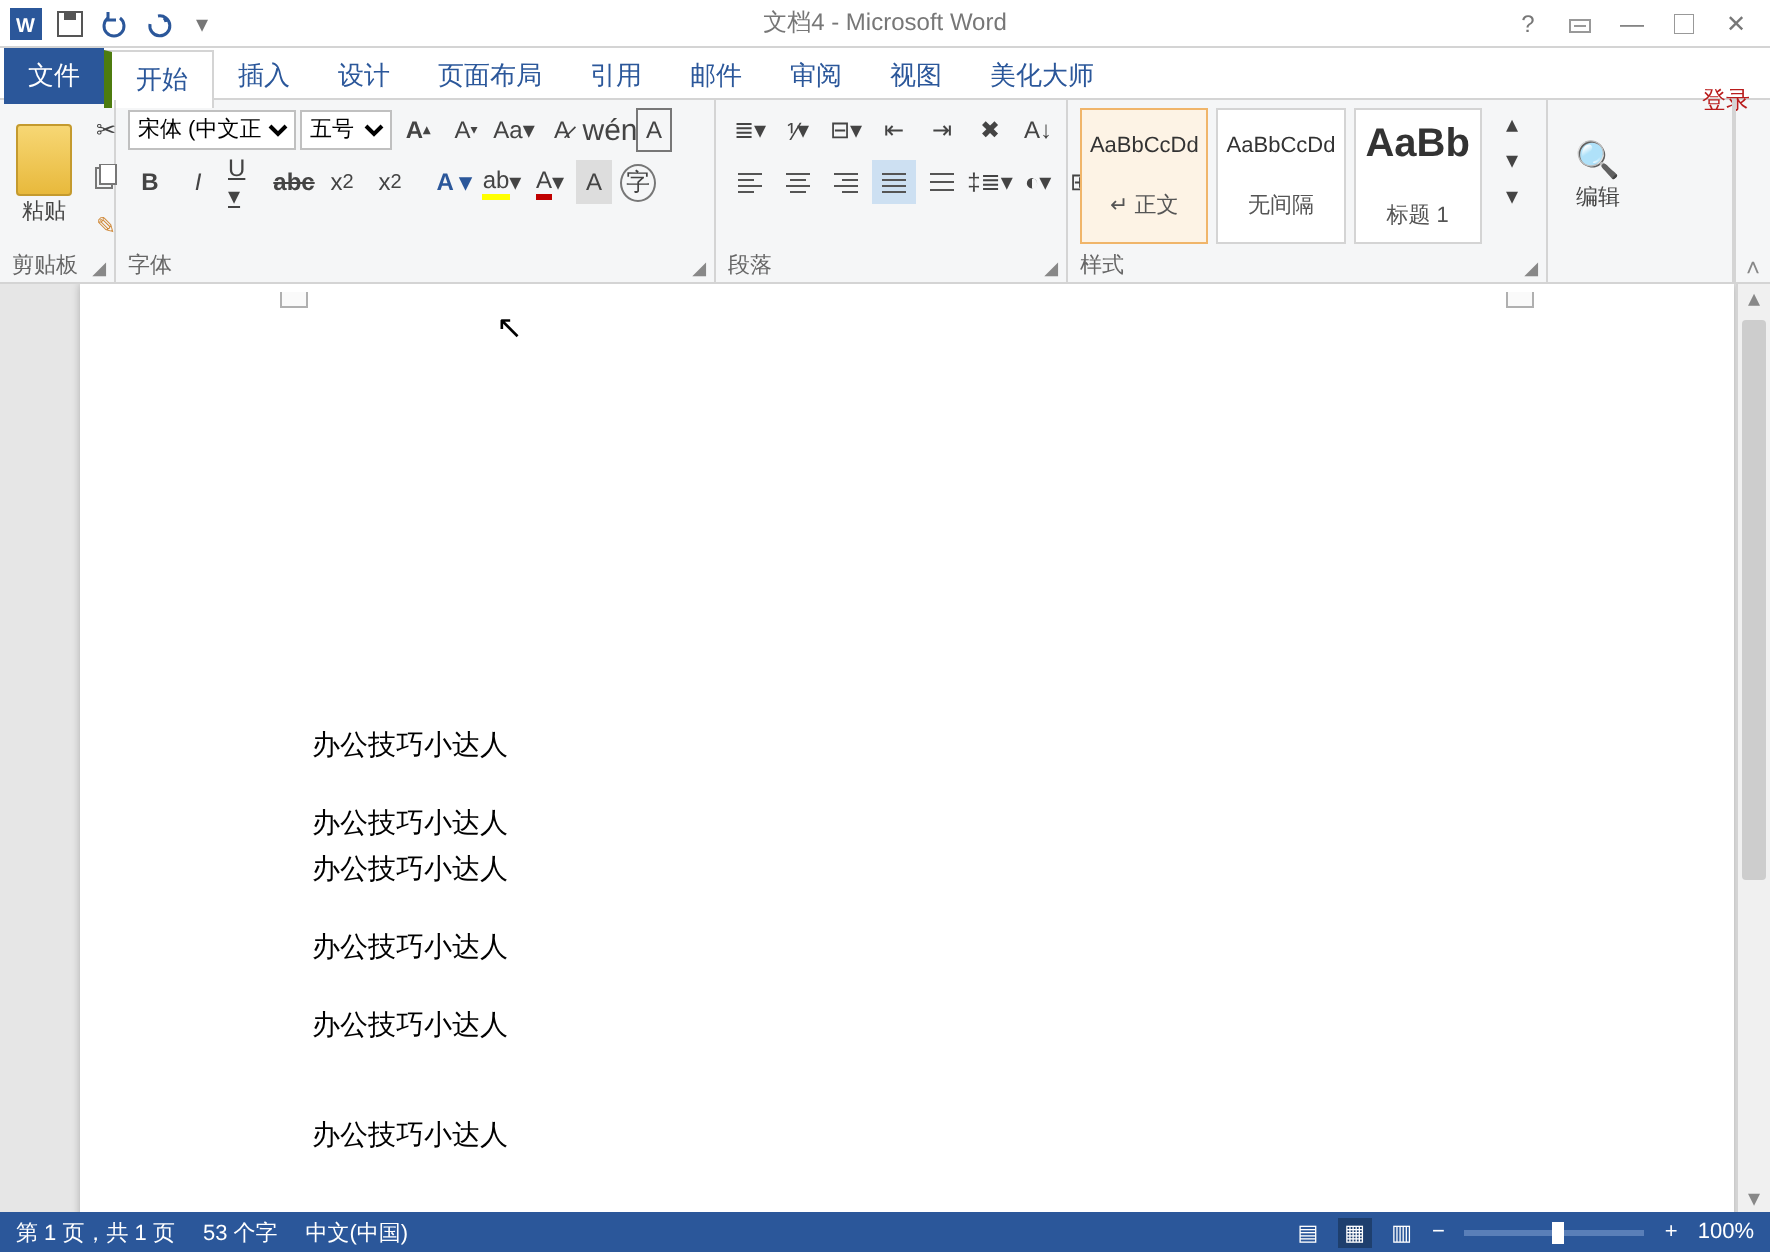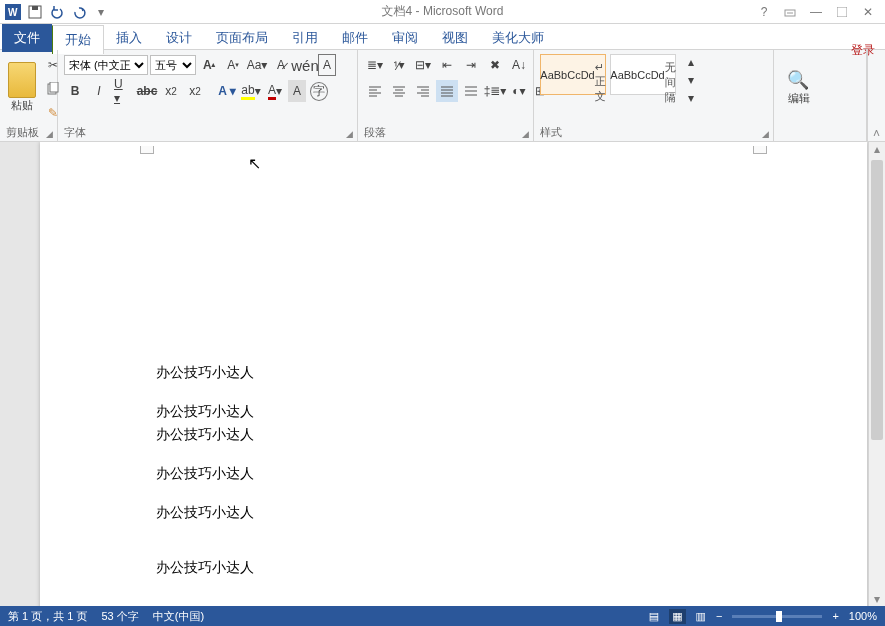--- a/index.html
+++ b/index.html
@@ -10,41 +10,41 @@
 .titlebar .qat { display: flex; align-items: center; gap: 4px; padding: 0 4px; }
 .titlebar .qat-icon { width: 18px; height: 18px; display: flex; align-items: center; justify-content: center; cursor: pointer; }
 .titlebar .title-center { position: absolute; left: 50%; transform: translateX(-50%); color: #777; font-size: 12px; text-align: center; }
 .titlebar .win-controls { margin-left: auto; display: flex; gap: 8px; padding: 0 8px; }
 .titlebar .win-controls .wc { width: 18px; height: 18px; display: flex; align-items: center; justify-content: center; color: #777; cursor: pointer; }
 
 
 .tabrow { height: 26px; background: #fff; display: flex; align-items: stretch; border-bottom: 1px solid #d4d4d4; padding-left: 2px; }
 .tabrow .tab { padding: 14px 12px; display: flex; align-items: center; color: #2b579a; cursor: pointer; font-size: 13px; }
 .tabrow .file-tab { background: #2b579a; color: #fff; }
-.tabrow .active-tab { background: #fff; color: #2b579a; border-top: 1px solid #d4d4d4; border-left: 1px solid #4d7c0f; border-right: 1px solid #d4d4d4; position: relative; top: 1px; }
+.tabrow .active-tab { background: #fff; color: #2b579a; border-top: 1px solid #d4d4d4; border-left: 4px solid #4d7c0f; border-right: 1px solid #d4d4d4; position: relative; top: 1px; }
 .tabrow .login { margin-left: auto; padding: 0 10px; display: flex; align-items: center; color: #b91c1c; cursor: pointer; margin-top: 26px; }
 
 
 .ribbon { height: 92px; background: #f5f6f7; border-bottom: 1px solid #d4d4d4; display: flex; }
 .ribbon .group { border-right: 1px solid #d4d4d4; padding: 4px 6px 2px 6px; display: flex; flex-direction: column; position: relative; }
 .ribbon .group-body { flex: 1; display: flex; align-items: flex-start; gap: 4px; }
 .ribbon .group-label { text-align: left; color: #666; font-size: 11px; height: 14px; position: relative; }
 .ribbon .group-label .launcher { position: absolute; right: -2px; bottom: 0; font-size: 9px; color: #888; cursor: pointer; }
 .ribbon .btn { display: flex; align-items: center; justify-content: center; cursor: pointer; padding: 2px; }
 .ribbon .large-btn { flex-direction: column; width: 38px; height: 66px; font-size: 11px; color: #444; }
 .ribbon .small-btn { width: 22px; height: 22px; font-size: 12px; color: #444; }
 .ribbon select { font-size: 11px; height: 20px; border: 1px solid #c0c0c0; background: #fff; }
 .row { display: flex; gap: 2px; align-items: center; }
 .col { display: flex; flex-direction: column; gap: 2px; }
 
 
 .clip-icon { width: 28px; height: 36px; background: linear-gradient(#f7d774,#e8b93c); border: 1px solid #c49a2e; border-radius: 2px; position: relative; }
 
 
-.style-card { width: 66px; height: 41px; border: 1px solid #d4d4d4; background: #fff; display: flex; flex-direction: row; align-items: center; justify-content: center; cursor: pointer; }
+.style-card { width: 66px; height: 68px; border: 1px solid #d4d4d4; background: #fff; display: flex; flex-direction: column; align-items: center; justify-content: center; cursor: pointer; }
 .style-card.active { border: 1px solid #f0b56a; background: #fdf3e5; }
 .style-card .preview { font-size: 11px; color: #333; }
 .style-card .preview.big { font-size: 20px; font-weight: bold; }
 .style-card .label { font-size: 11px; color: #555; margin-top: 16px; }
 
 
 .docwrap { position: absolute; top: 142px; bottom: 20px; left: 0; right: 0; background: #e6e6e6; overflow: hidden; }
 .page { position: absolute; left: 40px; right: 18px; top: 0; bottom: -40px; background: #fff; box-shadow: 0 0 4px rgba(0,0,0,0.25); }
 .page-content { position: absolute; left: 116px; top: 220px; font-size: 14px; font-family: SimSun, serif; color: #000; line-height: 1.5; }
 .page-content p { margin-bottom: 18px; }
@@ -237,20 +237,24 @@
   <div class="group" style="width:240px;">
     <div class="group-body">
       <div class="style-card active">
         <div class="preview">AaBbCcDd</div>
         <div class="label">↵ 正文</div>
       </div>
       <div class="style-card">
         <div class="preview">AaBbCcDd</div>
         <div class="label">无间隔</div>
       </div>
+      <div class="style-card">
+        <div class="preview big">AaBb</div>
+        <div class="label">标题 1</div>
+      </div>
       <div class="col" style="justify-content:center;">
         <div class="btn small-btn" style="height:16px;">▴</div>
         <div class="btn small-btn" style="height:16px;">▾</div>
         <div class="btn small-btn" style="height:16px;">▾</div>
       </div>
     </div>
     <div class="group-label"><span>样式</span><span class="launcher">◢</span></div>
   </div>
 
   <div class="group" style="flex:1;">

